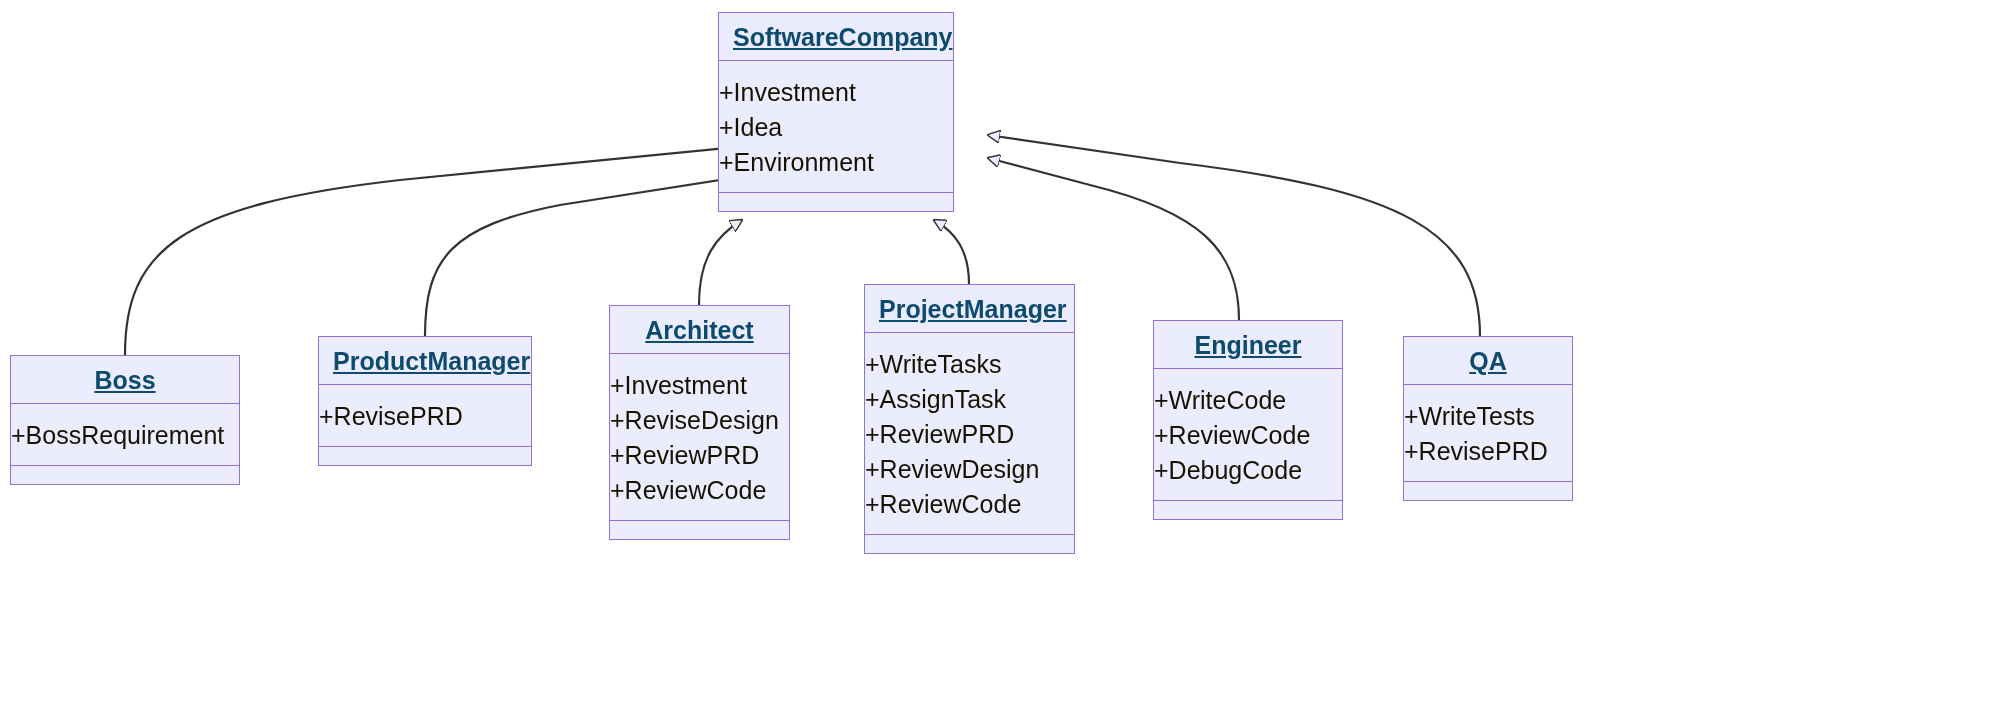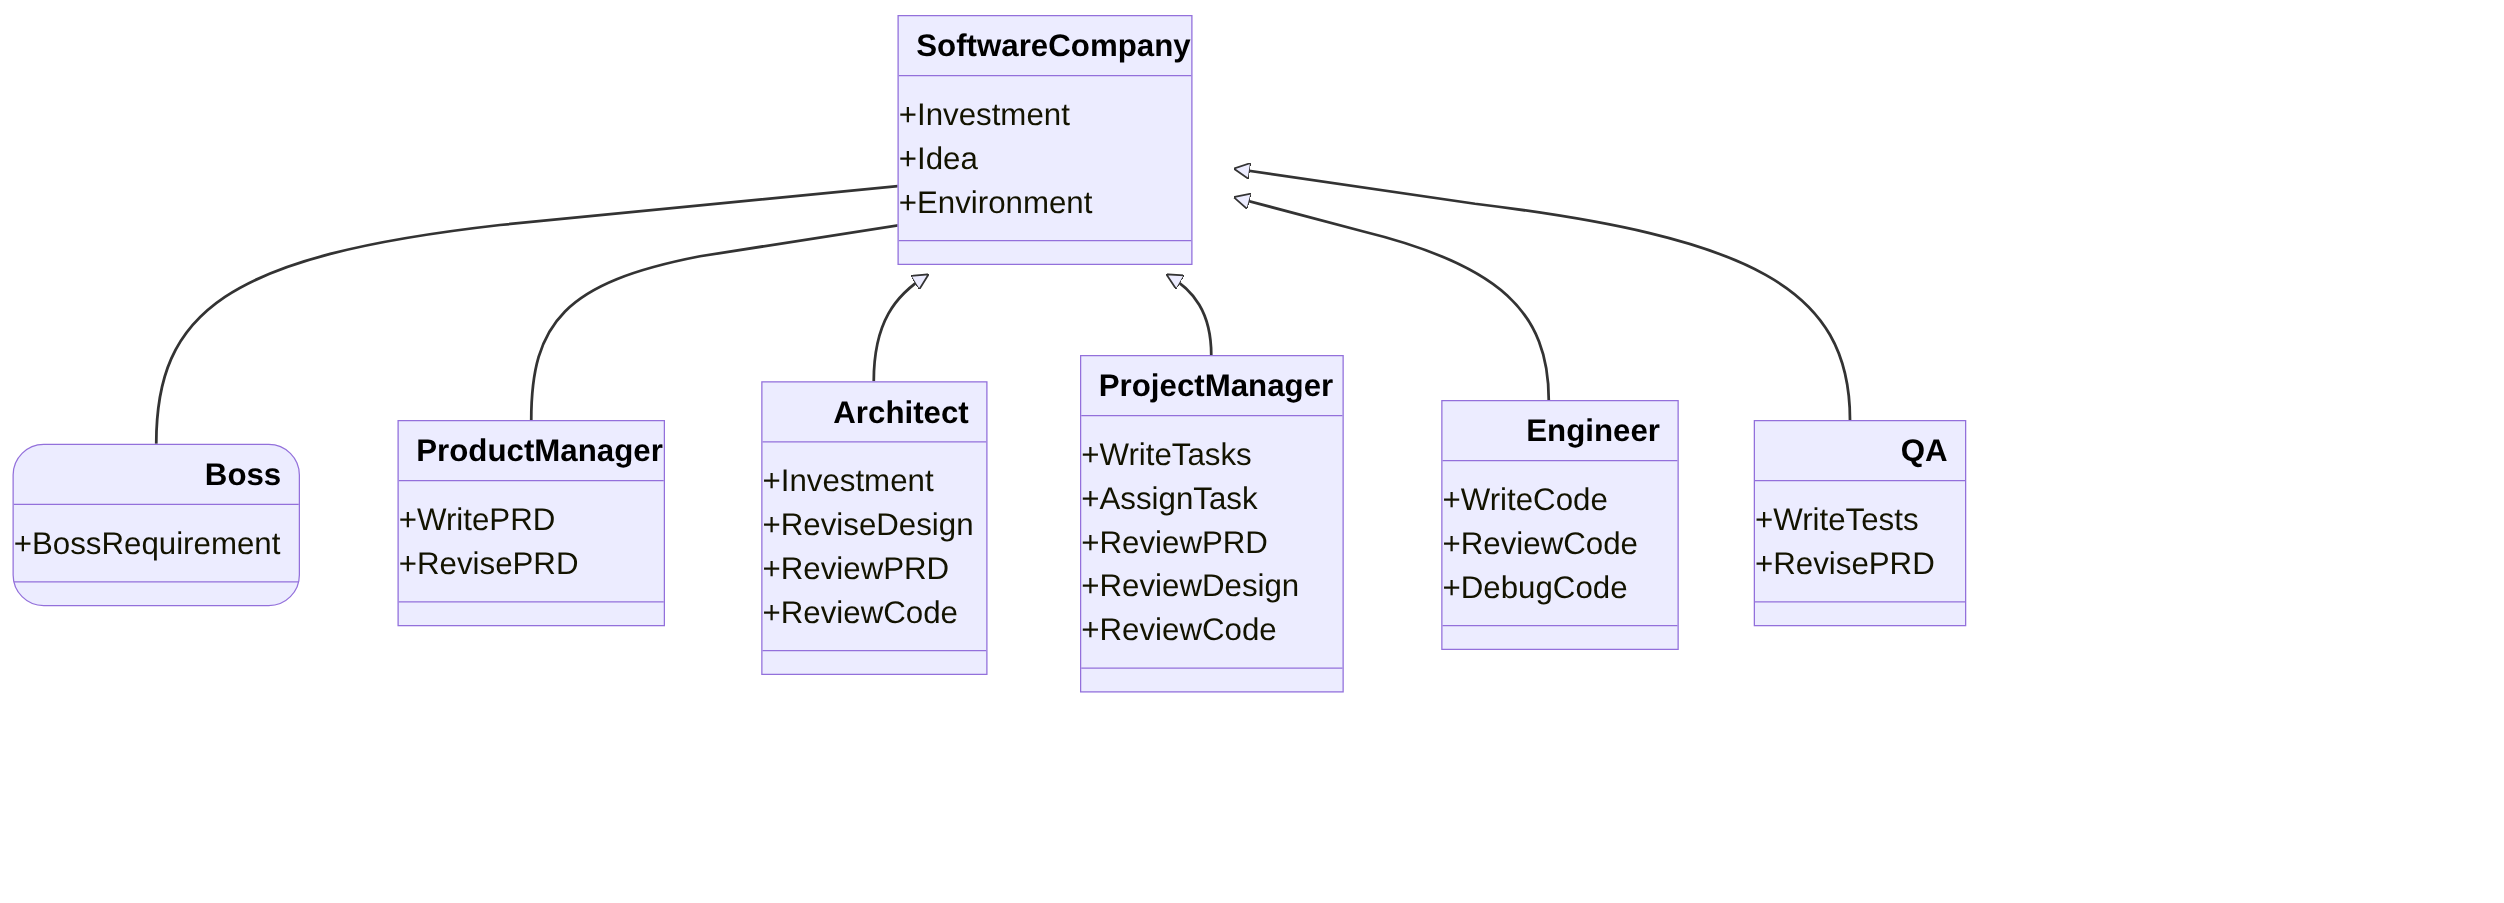--- a/index.html
+++ b/index.html
@@ -27,28 +27,29 @@
     position: absolute;
     box-sizing: border-box;
     background: #ECECFF;
     border: 1.6px solid #9370DB;
     display: flex;
     flex-direction: column;
     z-index: 5;
   }
   .uml-title {
     box-sizing: border-box;
-    text-align: right;
+    text-align: center;
     font-weight: bold;
     font-size: 25px;
-    color: #000000;
+    color: #0c4a6e;
     padding: 11px 14px 10px 14px;
     border-bottom: 1.6px solid #9370DB;
     white-space: nowrap;
     line-height: 1.05;
+    text-decoration: underline;
   }
   .uml-members {
     box-sizing: border-box;
     padding: 14px 14px 12px 0;
     border-bottom: 1.6px solid #9370DB;
     flex: 1 1 auto;
   }
   .uml-member {
     font-size: 25px;
     color: #131300;
@@ -89,32 +90,31 @@
   <div class="uml-class" style="left:718px; top:12px; width:236px;">
     <div class="uml-title">SoftwareCompany</div>
     <div class="uml-members">
       <div class="uml-member">+Investment</div>
       <div class="uml-member">+Idea</div>
       <div class="uml-member">+Environment</div>
     </div>
     <div class="uml-methods"></div>
   </div>
 
-  <div class="uml-class" style="left:10px; top:355px; width:230px;border-radius:25px;">
+  <div class="uml-class" style="left:10px; top:355px; width:230px;">
     <div class="uml-title">Boss</div>
     <div class="uml-members">
       <div class="uml-member">+BossRequirement</div>
     </div>
     <div class="uml-methods"></div>
   </div>
 
   <div class="uml-class" style="left:318px; top:336px; width:214px;">
     <div class="uml-title">ProductManager</div>
     <div class="uml-members">
-      <div class="uml-member">+WritePRD</div>
       <div class="uml-member">+RevisePRD</div>
     </div>
     <div class="uml-methods"></div>
   </div>
 
   <div class="uml-class" style="left:609px; top:305px; width:181px;">
     <div class="uml-title">Architect</div>
     <div class="uml-members">
       <div class="uml-member">+Investment</div>
       <div class="uml-member">+ReviseDesign</div>

